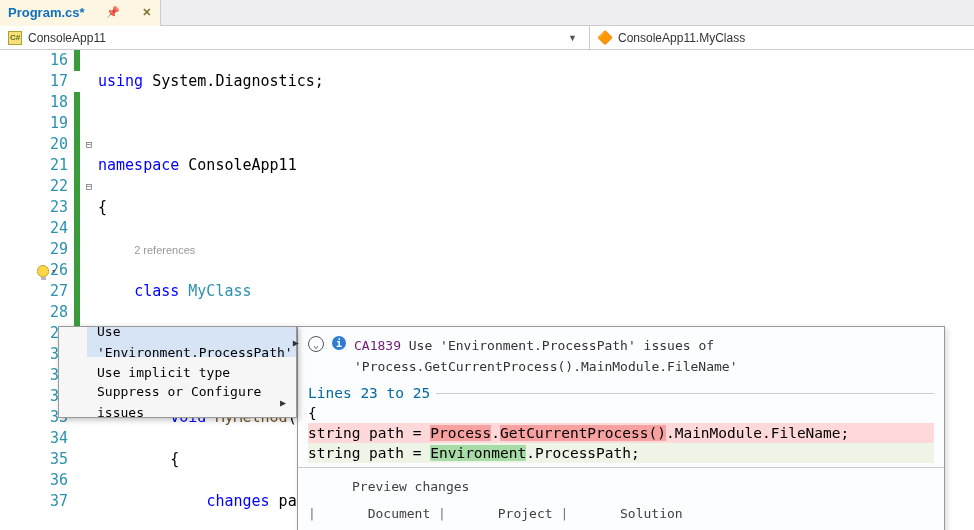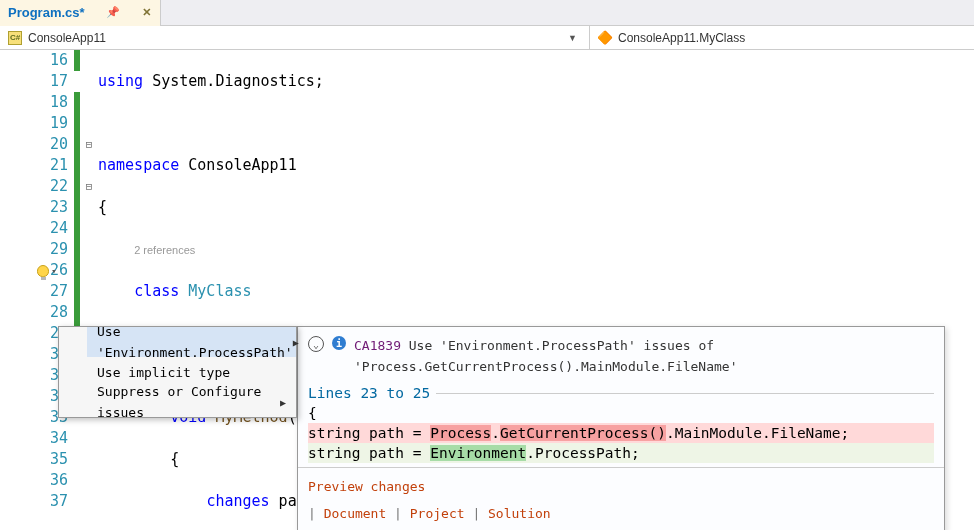--- a/index.html
+++ b/index.html
@@ -46,21 +46,21 @@
 .preview-panel .rulelink { color: #701a75; }
 .preview-panel .diff { font-family: Consolas, monospace; padding: 0 10px 4px 10px; font-size: 14.5px; line-height: 20px; }
 .preview-panel .diff .hdr { color: #0369a1; display: flex; align-items: center; gap: 6px; }
 .preview-panel .diff .hdr .line { flex: 1; border-top: 1px solid #ccc; }
 .preview-panel .delrow { background: #ffd9d9; }
 .preview-panel .addrow { background: #eef5e6; }
 .preview-panel .hl-del1 { background: #f7a1a1; }
 .preview-panel .hl-del2 { background: #f7a1a1; }
 .preview-panel .hl-add1 { background: #a7dca7; }
 .preview-panel .footer { border-top: 1px solid #ccc; padding: 8px 10px; font-size: 13px; }
-.preview-panel .footer a { color: #c2410c; text-decoration: none; cursor: pointer; }
+.preview-panel .footer a { color: #404040; text-decoration: none; cursor: pointer; margin-left: 44px; }
 .preview-panel .footer .sep { color: #777; }
 </style>
 </head>
 <body>
 
 <div class="tab-bar">
   <div class="tab">
     <span>Program.cs*</span>
     <span class="pin">📌</span>
     <span class="close">✕</span>

